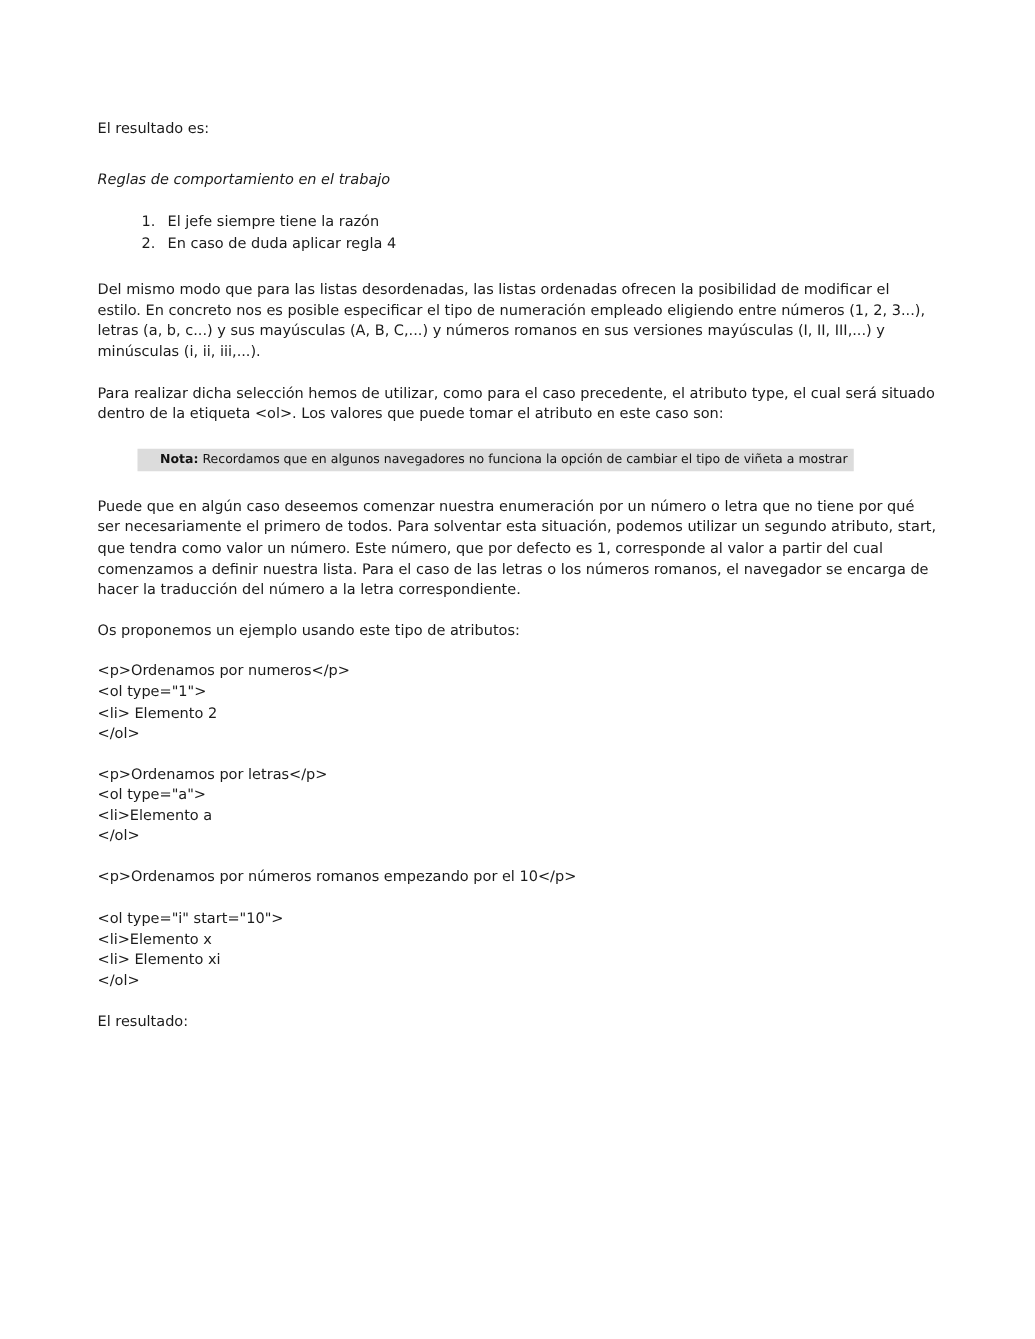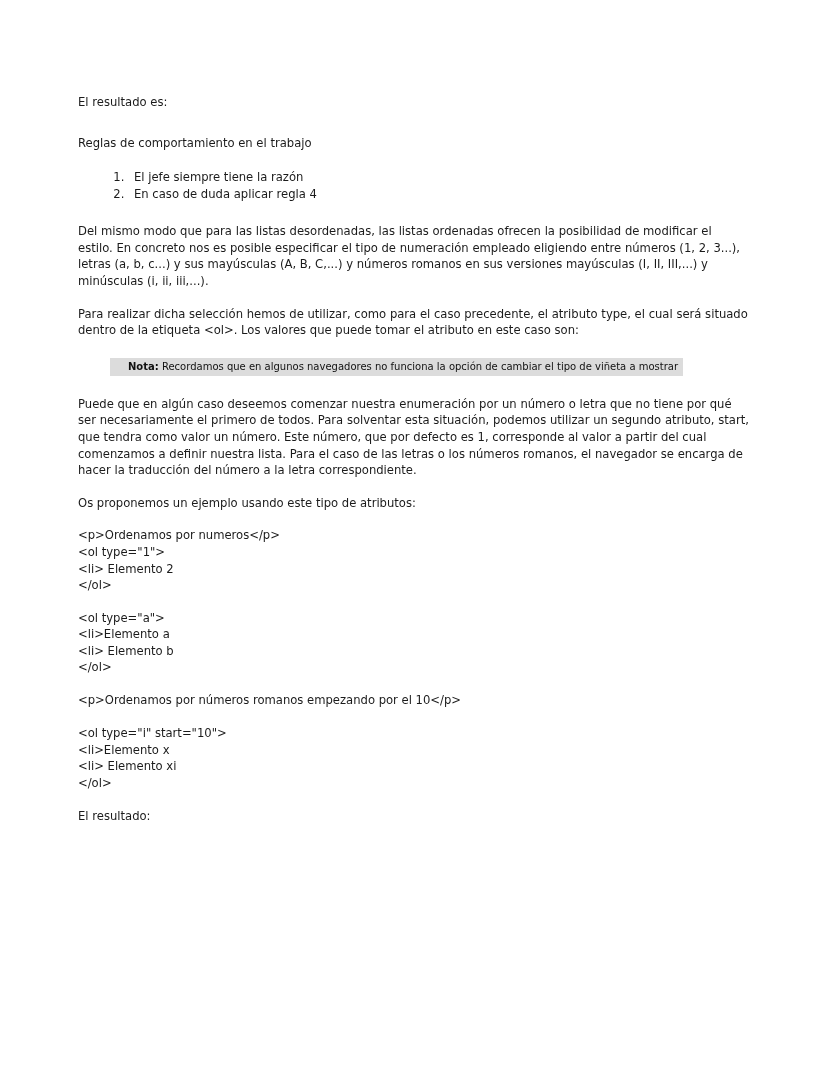--- a/index.html
+++ b/index.html
@@ -31,20 +31,21 @@
   }
   .lead {
     font-size: 11.6px;
     line-height: 16.6px;
     margin: 0 0 24px 0;
   }
   .heading-line {
     font-size: 11.6px;
     line-height: 16.6px;
     margin: 0 0 18px 0;
+    font-style: italic;
   }
   ol.rules {
     margin: 0 0 20px 0;
     padding-left: 50px;
     font-size: 11.6px;
     line-height: 17px;
   }
   ol.rules li {
     padding-left: 6px;
     margin: 0;
@@ -114,23 +115,23 @@
     <p class="para">Os proponemos un ejemplo usando este tipo de atributos:</p>
 
     <div class="code">
       <div>&lt;p&gt;Ordenamos por numeros&lt;/p&gt;</div>
       <div>&lt;ol type="1"&gt;</div>
       <div>&lt;li&gt; Elemento 2</div>
       <div>&lt;/ol&gt;</div>
     </div>
 
     <div class="code">
+      <div>&lt;p&gt;Ordenamos por letras&lt;/p&gt;</div>
       <div>&lt;ol type="a"&gt;</div>
       <div>&lt;li&gt;Elemento a</div>
-      <div>&lt;li&gt; Elemento b</div>
       <div>&lt;/ol&gt;</div>
     </div>
 
     <div class="code">
       <div>&lt;p&gt;Ordenamos por números romanos empezando por el 10&lt;/p&gt;</div>
       <div class="blank"></div>
       <div>&lt;ol type="i" start="10"&gt;</div>
       <div>&lt;li&gt;Elemento x</div>
       <div>&lt;li&gt; Elemento xi</div>
       <div>&lt;/ol&gt;</div>

